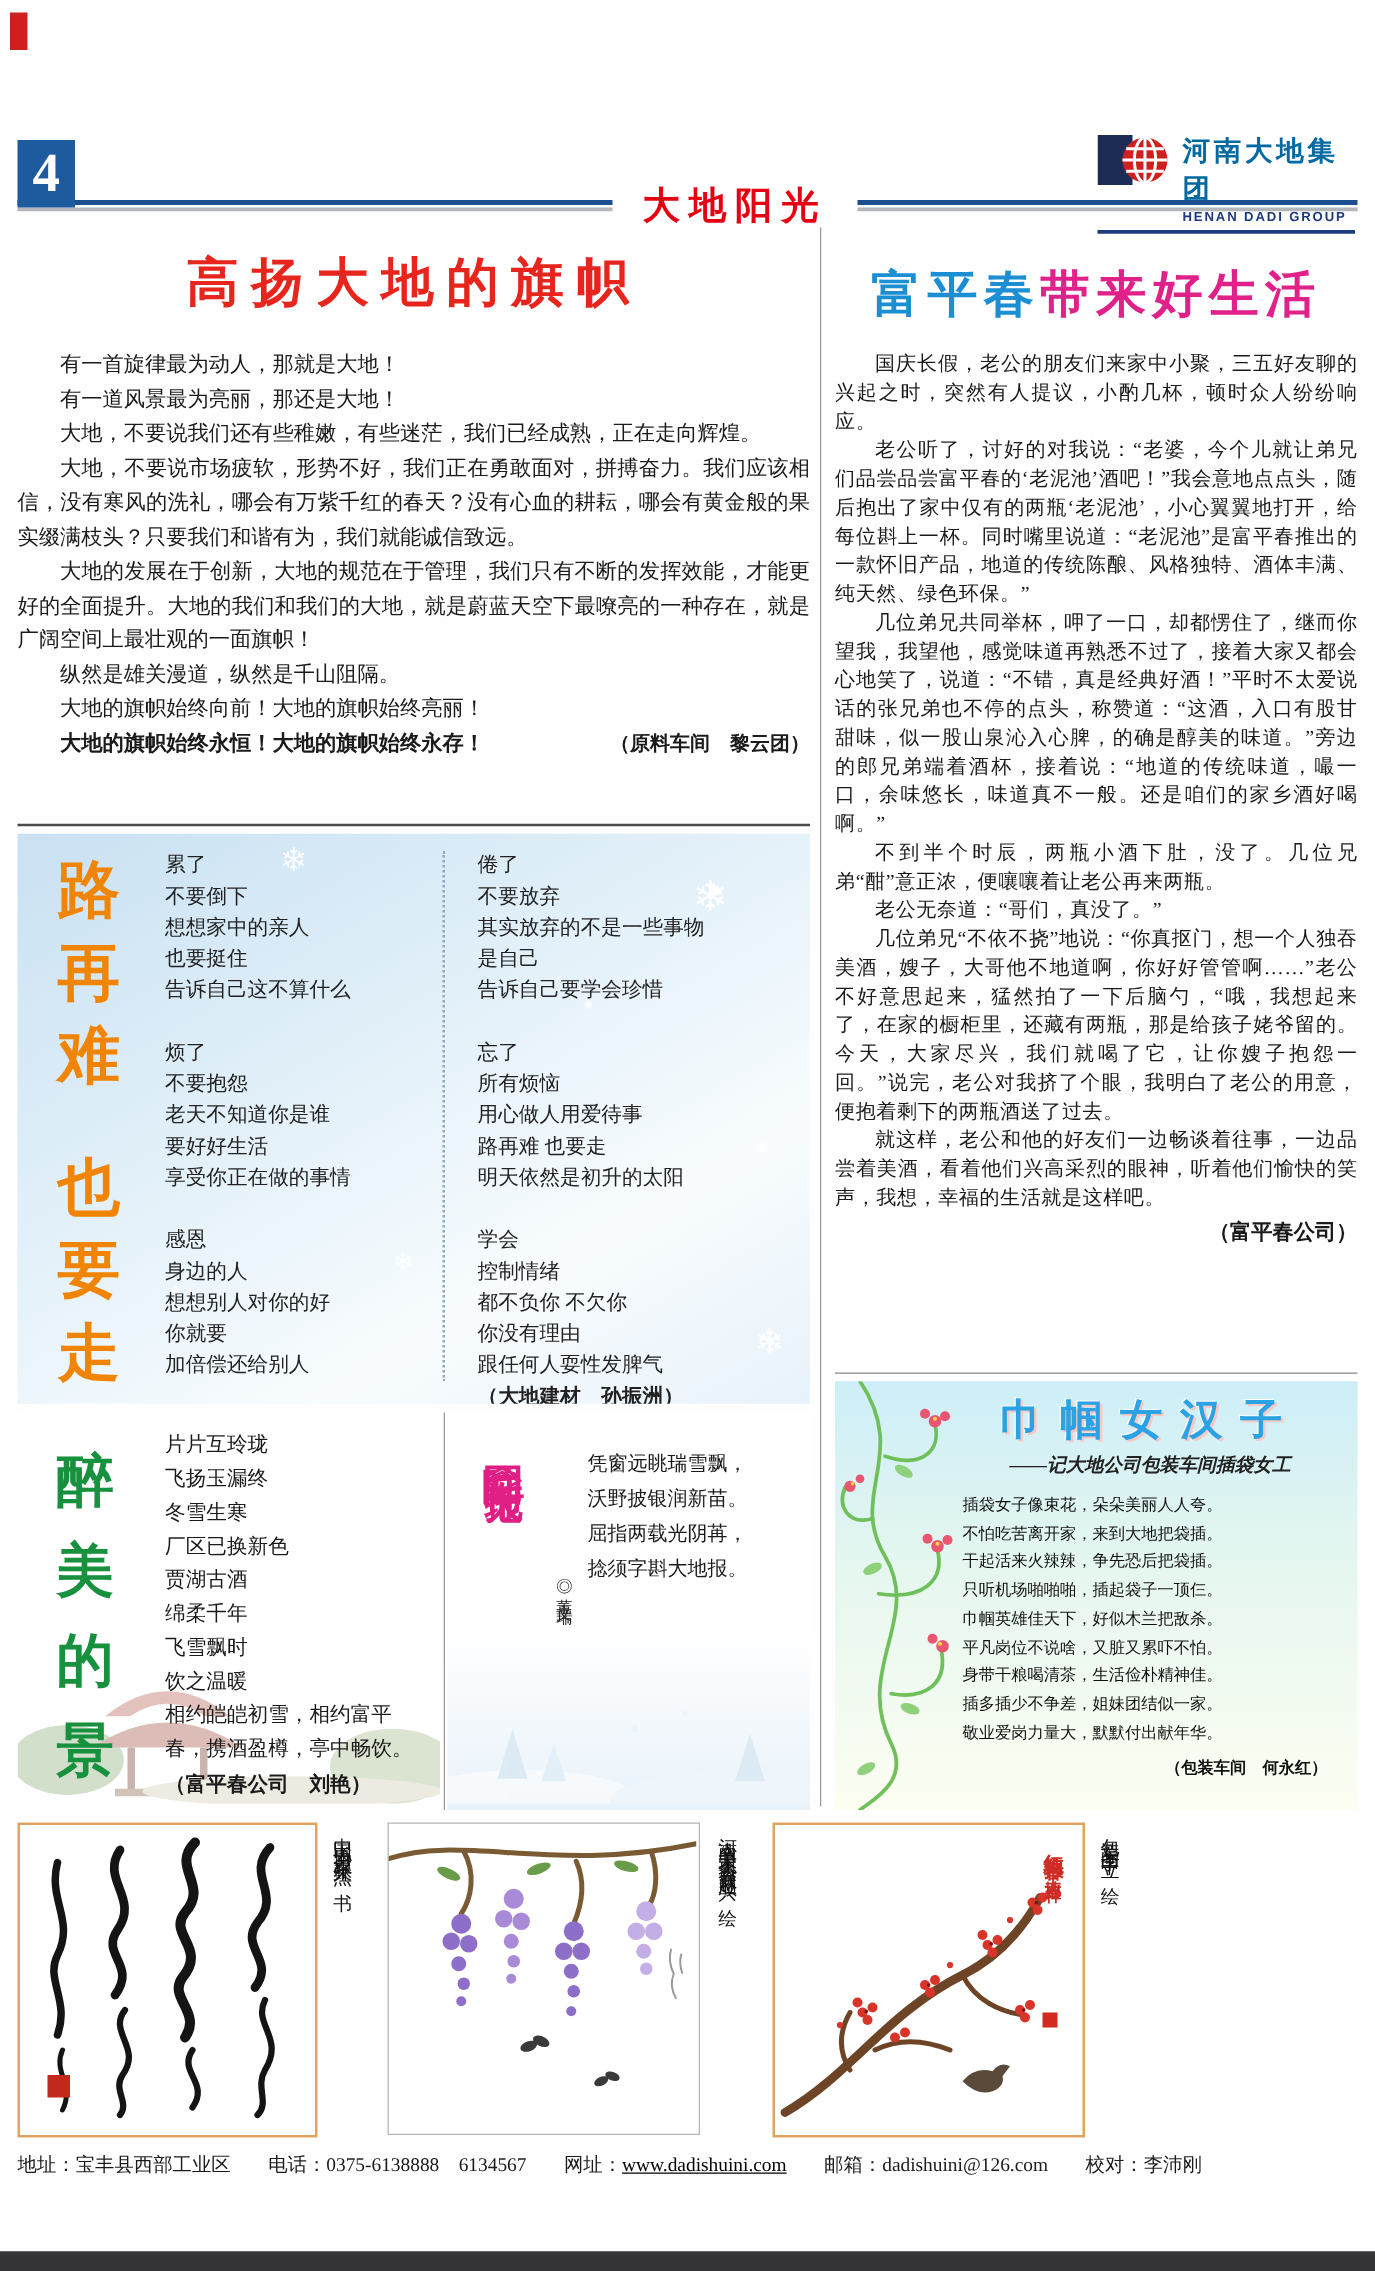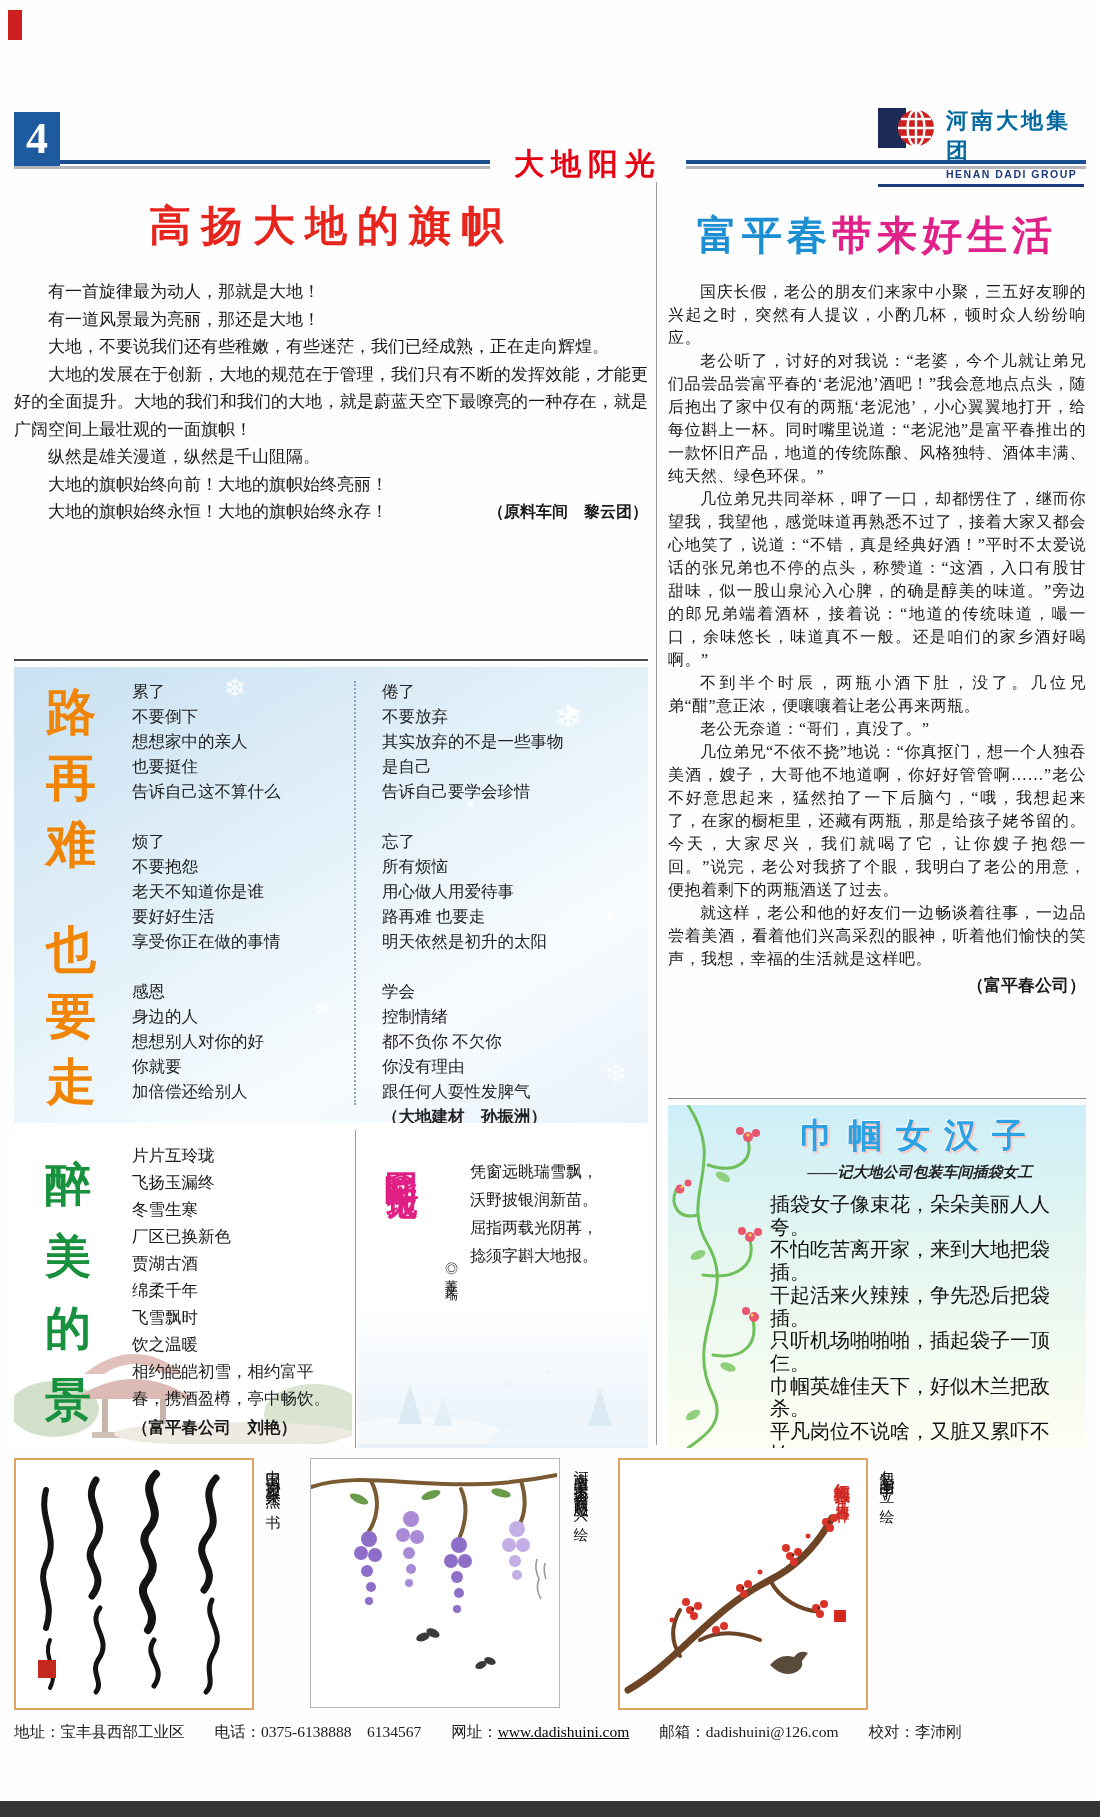--- a/index.html
+++ b/index.html
@@ -25,21 +25,21 @@
 
   
   .col-divider{left:656px;top:182px;width:1px;height:1263px;background:#9a9a9a;}
 
   .flag-title{left:14px;top:198px;width:634px;text-align:center;color:#e8251d;
               font:bold 42px "Liberation Sans",sans-serif;letter-spacing:10px;white-space:nowrap;}
   .flag-body{left:14px;top:278px;width:634px;}
   .flag-body p{margin:0;text-indent:2em;font-size:17px;line-height:27.5px;text-align:justify;}
   .byline{font-weight:bold;white-space:nowrap;}
   .flag-last{display:flex;justify-content:space-between;align-items:baseline;}
-  .flag-last p{flex:0 1 auto;}
+  .flag-last p{flex:0 1 auto;font-weight:bold;}
   .sep-1{left:14px;top:659px;width:634px;height:2px;background:#4a4a4a;}
 
   
   .road-box{left:14px;top:667px;width:634px;height:456px;overflow:hidden;
      background:
        radial-gradient(circle at 88% 10%, rgba(255,255,255,.95) 0 3px, rgba(255,255,255,0) 5px),
        radial-gradient(circle at 60% 6%, rgba(255,255,255,.9) 0 2px, rgba(255,255,255,0) 4px),
        radial-gradient(circle at 72% 30%, rgba(255,255,255,.8) 0 2px, rgba(255,255,255,0) 4px),
        radial-gradient(circle at 94% 55%, rgba(255,255,255,.8) 0 3px, rgba(255,255,255,0) 5px),
        radial-gradient(circle at 20% 80%, rgba(255,255,255,.8) 0 2px, rgba(255,255,255,0) 4px),
@@ -76,21 +76,21 @@
 
   
   .heroine-hr{left:668px;top:1098px;width:418px;height:1px;background:#888;}
   .heroine-box{left:668px;top:1105px;width:418px;height:343px;overflow:hidden;
                background:linear-gradient(180deg,#cdeef8 0%,#e6f7ef 45%,#fdfef2 100%);}
   .heroine-title{position:absolute;left:92px;right:6px;top:8px;text-align:center;
                  font:bold 34px "Liberation Sans",sans-serif;color:#2aa2e4;letter-spacing:14px;
                  text-shadow:2px 2px 0 #f7c9c4,-1px -1px 0 #ffffff;white-space:nowrap;}
   .heroine-sub{position:absolute;left:92px;right:6px;top:58px;text-align:center;
                font-style:italic;font-weight:bold;font-size:15px;color:#222;}
-  .heroine-lines{position:absolute;left:102px;top:88px;width:308px;font-size:20px;
+  .heroine-lines{position:absolute;left:102px;top:88px;width:308px;font-size:13px;
                  line-height:22.7px;color:#111;}
   .heroine-lines .byline{display:block;text-align:right;margin-top:6px;padding-right:16px;}
 
   
   .artbox{top:1458px;height:248px;background:#fff;}
   .art-1{left:14px;width:236px;border:2px solid #dfa560;}
   .art-2{left:310px;width:248px;border:1px solid #b5b5b5;}
   .art-3{left:618px;width:246px;border:2px solid #dfa560;}
   .art-cap{top:1458px;height:248px;writing-mode:vertical-rl;font-size:15px;color:#111;
            letter-spacing:3px;line-height:22px;}
@@ -155,20 +155,21 @@
     <div class="logo-underline"></div>
   </div>
 
   <div class="abs col-divider"></div>
 
   <div class="abs flag-title">高扬大地的旗帜</div>
   <div class="abs flag-body">
     <p>有一首旋律最为动人，那就是大地！</p>
     <p>有一道风景最为亮丽，那还是大地！</p>
     <p>大地，不要说我们还有些稚嫩，有些迷茫，我们已经成熟，正在走向辉煌。</p>
+    <p>大地，不要说市场疲软，形势不好，我们正在勇敢面对，拼搏奋力。我们应该相信，没有寒风的洗礼，哪会有万紫千红的春天？没有心血的耕耘，哪会有黄金般的果实缀满枝头？只要我们和谐有为，我们就能诚信致远。</p>
     <p>大地的发展在于创新，大地的规范在于管理，我们只有不断的发挥效能，才能更好的全面提升。大地的我们和我们的大地，就是蔚蓝天空下最嘹亮的一种存在，就是广阔空间上最壮观的一面旗帜！</p>
     <p>纵然是雄关漫道，纵然是千山阻隔。</p>
     <p>大地的旗帜始终向前！大地的旗帜始终亮丽！</p>
     <div class="flag-last">
       <p>大地的旗帜始终永恒！大地的旗帜始终永存！</p>
       <span class="byline">（原料车间　黎云团）</span>
     </div>
   </div>
   <div class="abs sep-1"></div>
 

